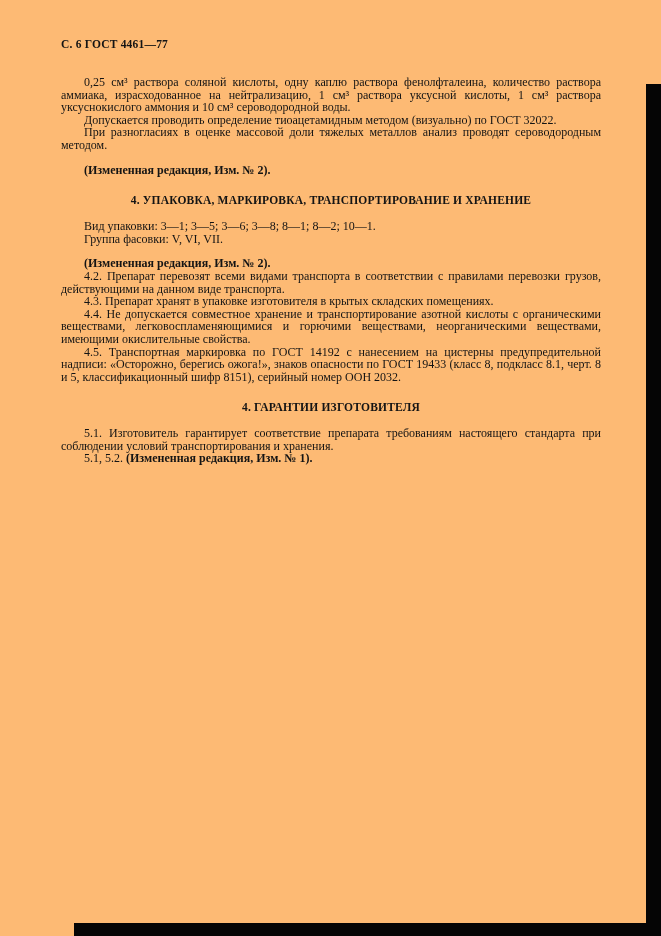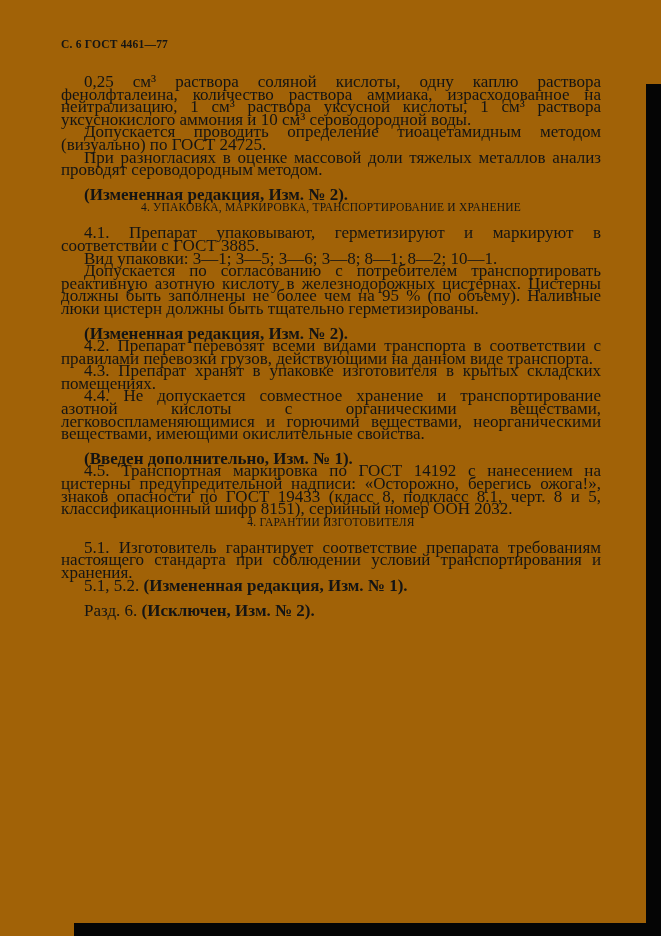--- a/index.html
+++ b/index.html
@@ -1,49 +1,50 @@
 <!DOCTYPE html>
 <html><head>
 <meta charset="utf-8">
 <style>
   * { margin: 0; padding: 0; box-sizing: border-box; }
   html, body { background: #ffffff; }
   .page {
     position: relative;
     width: 661px;
     height: 936px;
-    background: #a16207;
+    background: #fdba74;
     color: #141414;
     font-family: "Liberation Serif", "DejaVu Serif", serif;
     overflow: hidden;
   }
   .content {
     position: absolute;
     top: 38px;
     left: 61px;
     width: 540px;
   }
   .page-header {
     font-size: 11.5px;
     font-weight: bold;
     margin-bottom: 26px;
     letter-spacing: 0.2px;
   }
   .body-text p {
-    font-size: 17px;
+    font-size: 12px;
     line-height: 12.6px;
     text-align: justify;
   }
   .indent { text-indent: 23px; }
   .bold { font-weight: bold; margin-top: 12px; }
   .section-heading {
     font-size: 11.5px;
     line-height: 13px;
-    font-weight: normal;
+    font-weight: bold;
     text-align: center;
+    margin-top: 18px;
     margin-bottom: 13px;
     letter-spacing: 0.2px;
   }
   .gap-top { margin-top: 13px; }
   .scan-bar-right {
     position: absolute;
     top: 84px;
     right: 0;
     width: 15px;
     height: 852px;
@@ -61,41 +62,38 @@
 </head>
 <body>
 
 <div class="page">
 
   <div class="content body-text">
 
     <div class="page-header">С. 6 ГОСТ 4461—77</div>
 
     <p class="indent">0,25 см³ раствора соляной кислоты, одну каплю раствора фенолфталеина, количество раствора аммиака, израсходованное на нейтрализацию, 1 см³ раствора уксусной кислоты, 1 см³ раствора уксуснокислого аммония и 10 см³ сероводородной воды.</p>
-    <p class="indent">Допускается проводить определение тиоацетамидным методом (визуально) по ГОСТ 24725.</p>
+    <p class="indent">Допускается проводить определение тиоацетамидным методом (визуально) по ГОСТ 32022.</p>
     <p class="indent">При разногласиях в оценке массовой доли тяжелых металлов анализ проводят сероводородным методом.</p>
     <p class="indent bold">(Измененная редакция, Изм. № 2).</p>
 
     <div class="section-heading">4. УПАКОВКА, МАРКИРОВКА, ТРАНСПОРТИРОВАНИЕ И ХРАНЕНИЕ</div>
 
-    <p class="indent">4.1. Препарат упаковывают, герметизируют и маркируют в соответствии с ГОСТ 3885.</p>
     <p class="indent">Вид упаковки: 3—1; 3—5; 3—6; 3—8; 8—1; 8—2; 10—1.</p>
-    <p class="indent">Допускается по согласованию с потребителем транспортировать реактивную азотную кислоту в железнодорожных цистернах. Цистерны должны быть заполнены не более чем на 95 % (по объему). Наливные люки цистерн должны быть тщательно герметизированы.</p>
+    <p class="indent">Группа фасовки: V, VI, VII.</p>
     <p class="indent bold">(Измененная редакция, Изм. № 2).</p>
     <p class="indent">4.2. Препарат перевозят всеми видами транспорта в соответствии с правилами перевозки грузов, действующими на данном виде транспорта.</p>
     <p class="indent">4.3. Препарат хранят в упаковке изготовителя в крытых складских помещениях.</p>
     <p class="indent">4.4. Не допускается совместное хранение и транспортирование азотной кислоты с органическими веществами, легковоспламеняющимися и горючими веществами, неорганическими веществами, имеющими окислительные свойства.</p>
-    <p class="indent bold">(Введен дополнительно, Изм. № 1).</p>
     <p class="indent">4.5. Транспортная маркировка по ГОСТ 14192 с нанесением на цистерны предупредительной надписи: «Осторожно, берегись ожога!», знаков опасности по ГОСТ 19433 (класс 8, подкласс 8.1, черт. 8 и 5, классификационный шифр 8151), серийный номер ООН 2032.</p>
 
     <div class="section-heading">4. ГАРАНТИИ ИЗГОТОВИТЕЛЯ</div>
 
     <p class="indent">5.1. Изготовитель гарантирует соответствие препарата требованиям настоящего стандарта при соблюдении условий транспортирования и хранения.</p>
     <p class="indent"><span>5.1, 5.2. </span><span class="bold">(Измененная редакция, Изм. № 1).</span></p>
 
-    <p class="indent gap-top"><span>Разд. 6. </span><span class="bold">(Исключен, Изм. № 2).</span></p>
 
   </div>
 
   <div class="scan-bar-right"></div>
   <div class="scan-bar-bottom"></div>
 
 </div>
 
 </body></html>

